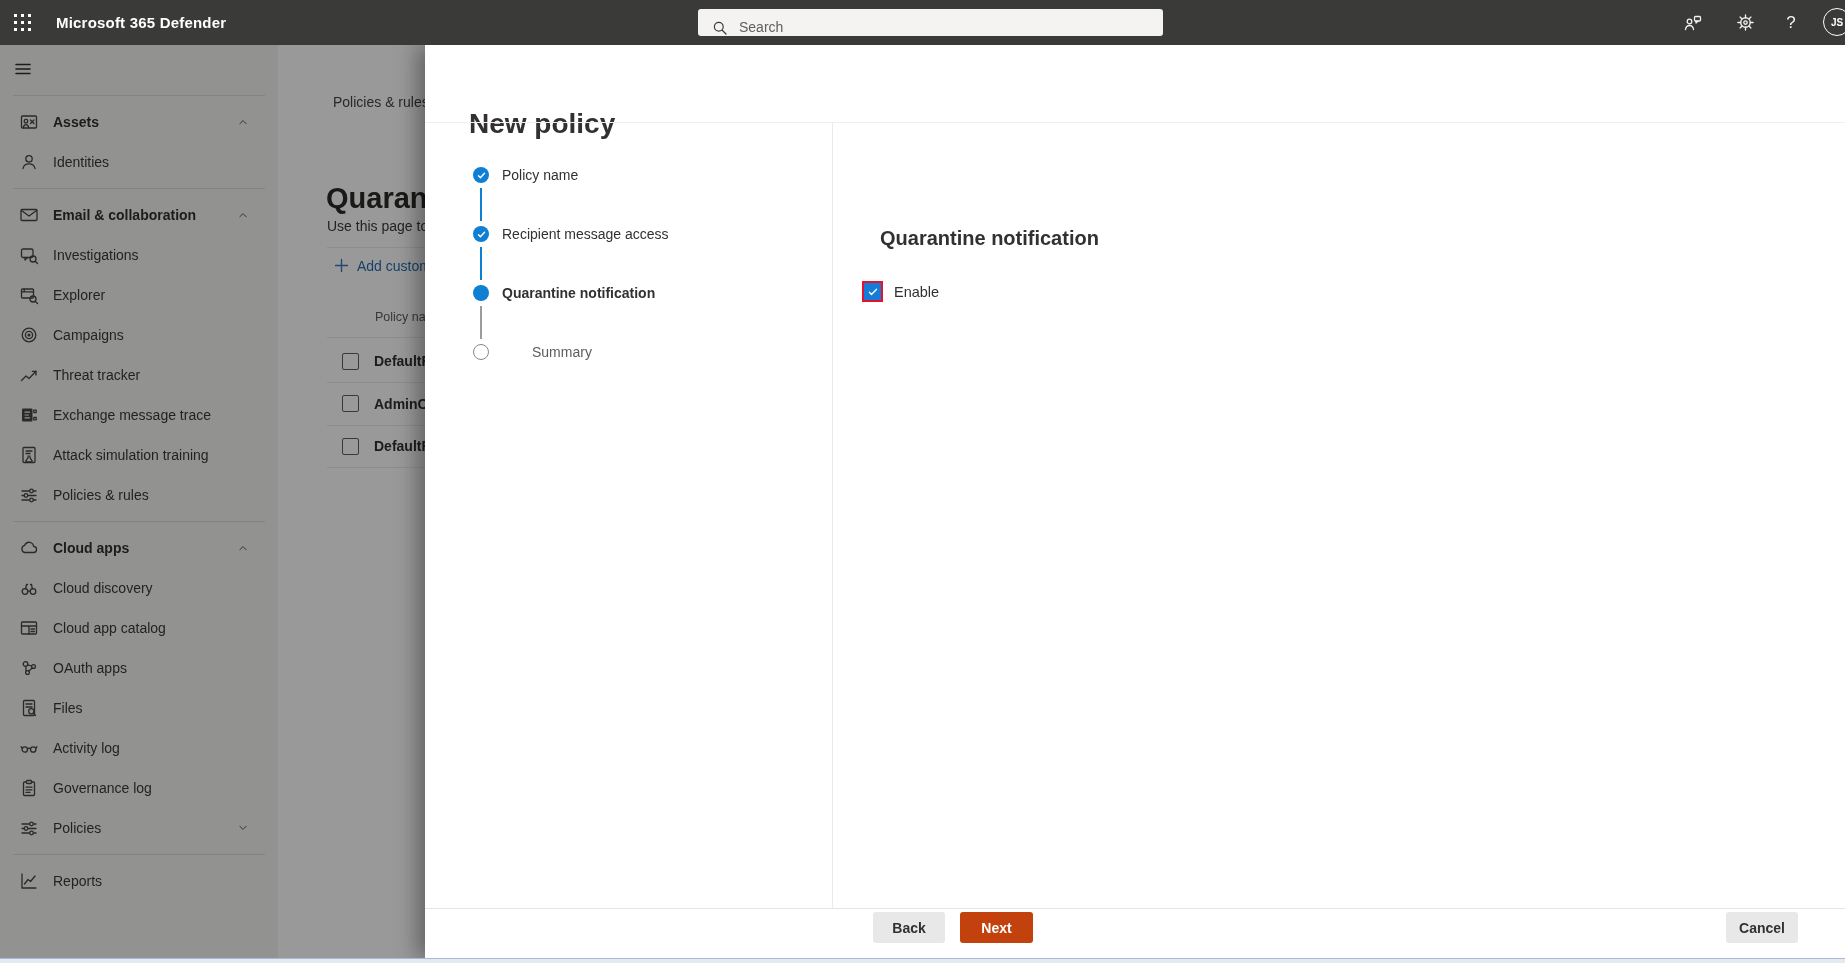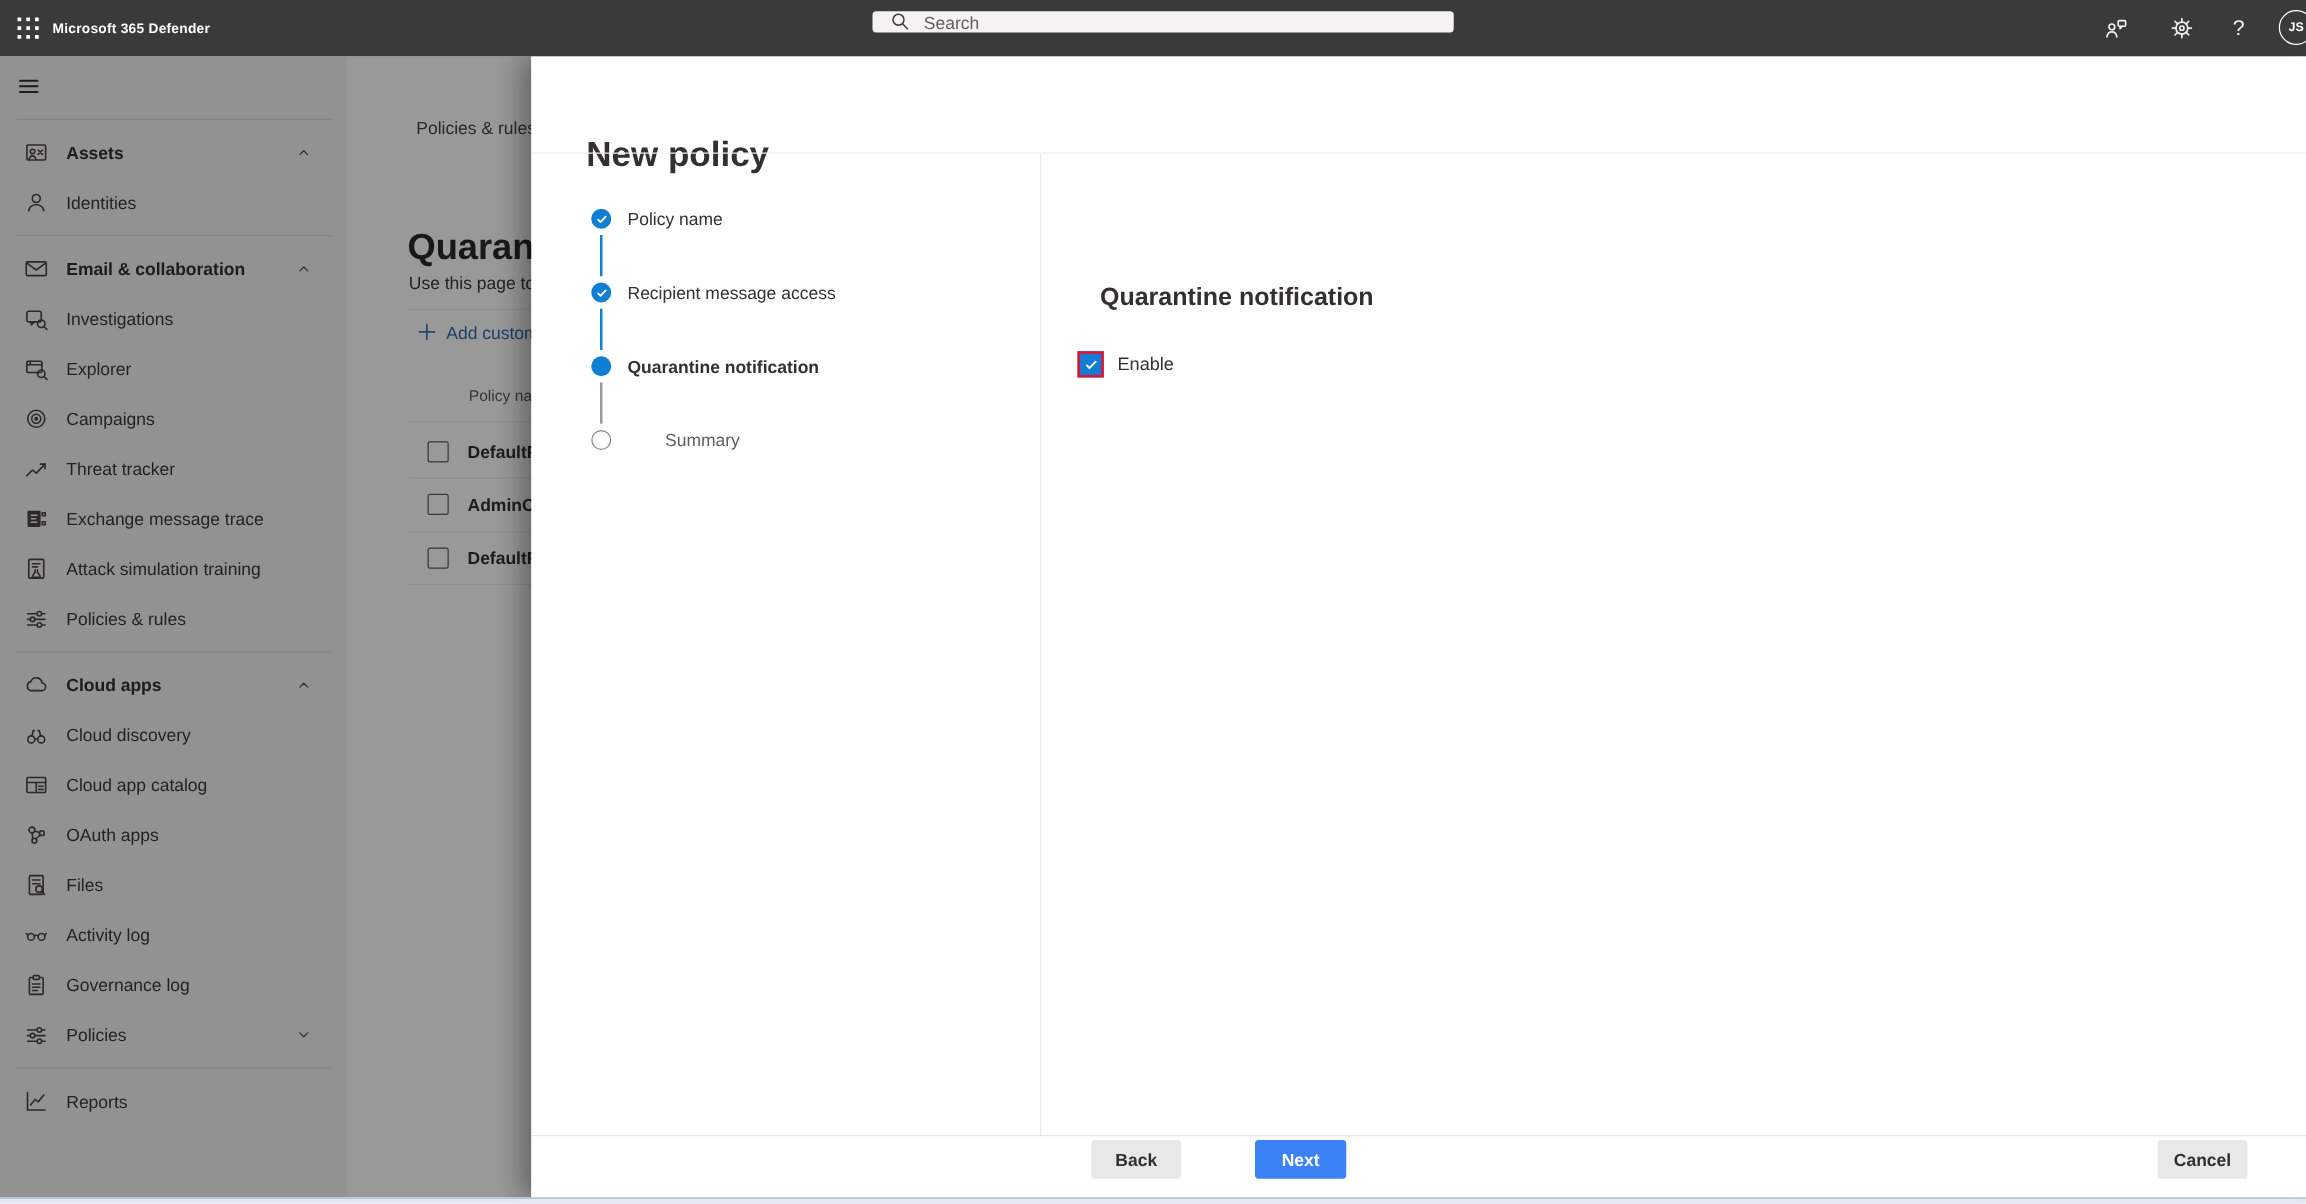--- a/index.html
+++ b/index.html
@@ -7,22 +7,22 @@
        font-family:"Liberation Sans","DejaVu Sans",sans-serif;background:#fff;
        -webkit-font-smoothing:antialiased;color:#323130;}
   .icon{display:inline-flex;align-items:center;justify-content:center;flex:0 0 auto;}
   .icon svg{display:block;}
 
   
   .topbar{position:absolute;left:0;top:0;width:1845px;height:45px;background:#3a3a39;z-index:40;overflow:hidden;}
   .waffle{position:absolute;left:4px;top:4px;width:37px;height:37px;display:flex;align-items:center;justify-content:center;cursor:pointer;}
   .waffle-grid{width:18px;height:18px;display:grid;grid-template-columns:repeat(3,1fr);gap:3px;}
   .waffle-grid i{background:#fff;width:3.5px;height:3.5px;}
-  .app-title{position:absolute;left:42px;top:0;height:45px;display:flex;align-items:center;color:#fff;font-size:11px;font-weight:700;letter-spacing:.2px;}
-  .searchbox{position:absolute;left:698px;top:9px;width:465px;height:17px;background:#f4f3f2;border-radius:3px;display:flex;align-items:flex-start;}
+  .app-title{position:absolute;left:56px;top:0;height:45px;display:flex;align-items:center;color:#fff;font-size:15px;font-weight:700;letter-spacing:.2px;}
+  .searchbox{position:absolute;left:698px;top:9px;width:465px;height:27px;background:#f4f3f2;border-radius:3px;display:flex;align-items:flex-end;}
   .searchbox .icon{margin-left:14px;color:#3b3a39;}
   .searchbox input{border:none;outline:none;background:transparent;font-size:14px;color:#323130;margin-left:9px;flex:1;font-family:inherit;}
   .searchbox input::placeholder{color:#605e5c;}
   .tb-ic{position:absolute;top:0;height:45px;width:34px;display:flex;align-items:center;justify-content:center;color:#f3f2f1;cursor:pointer;}
   .help-glyph{font-size:17px;color:#f3f2f1;font-weight:400;}
   .avatar{position:absolute;left:1823px;top:8px;width:28px;height:28px;border:1.6px solid #fff;border-radius:50%;
           display:flex;align-items:center;justify-content:center;color:#fff;font-size:10px;font-weight:700;box-sizing:border-box;cursor:pointer;}
 
   
   .sidebar{position:absolute;left:0;top:45px;width:278px;height:913px;background:#f4f3f2;z-index:1;overflow:hidden;}
@@ -74,21 +74,21 @@
   .content-h{position:absolute;left:455px;top:162px;font-size:20px;font-weight:700;color:#323130;}
   .enable-row{position:absolute;left:437px;top:236px;display:flex;align-items:center;cursor:pointer;}
   .enable-box{width:17px;height:17px;background:#127cd6;border:2.5px solid #e8112d;display:flex;align-items:center;justify-content:center;}
   .enable-box svg{width:12px;height:12px;}
   .enable-lbl{margin-left:11px;font-size:14.5px;color:#323130;}
 
   .fly-footer{position:absolute;left:0;top:863px;width:1420px;height:50px;border-top:1px solid #e5e5e5;box-sizing:border-box;}
   .btn{position:absolute;top:3px;height:31px;border:none;border-radius:3px;font-size:14px;font-weight:700;
        font-family:Liberation Sans, sans-serif;display:flex;align-items:center;justify-content:center;cursor:pointer;}
   .btn.gray{background:#e8e8e8;color:#323130;}
-  .btn.blue{background:#3b82f6;color:#fff;margin-left:44px;}
+  .btn.blue{background:#c2410c;color:#fff;}
   .btn-back{left:448px;width:72px;}
   .btn-next{left:535px;width:73px;}
   .btn-cancel{right:47px;width:72px;}
 
   .bottom-strip{position:absolute;left:0;top:958px;width:1845px;height:5px;background:#e2eaf4;border-top:1px solid #a7bad2;box-sizing:border-box;z-index:50;}
 </style>
 </head>
 <body>
 
 <div class="topbar">

